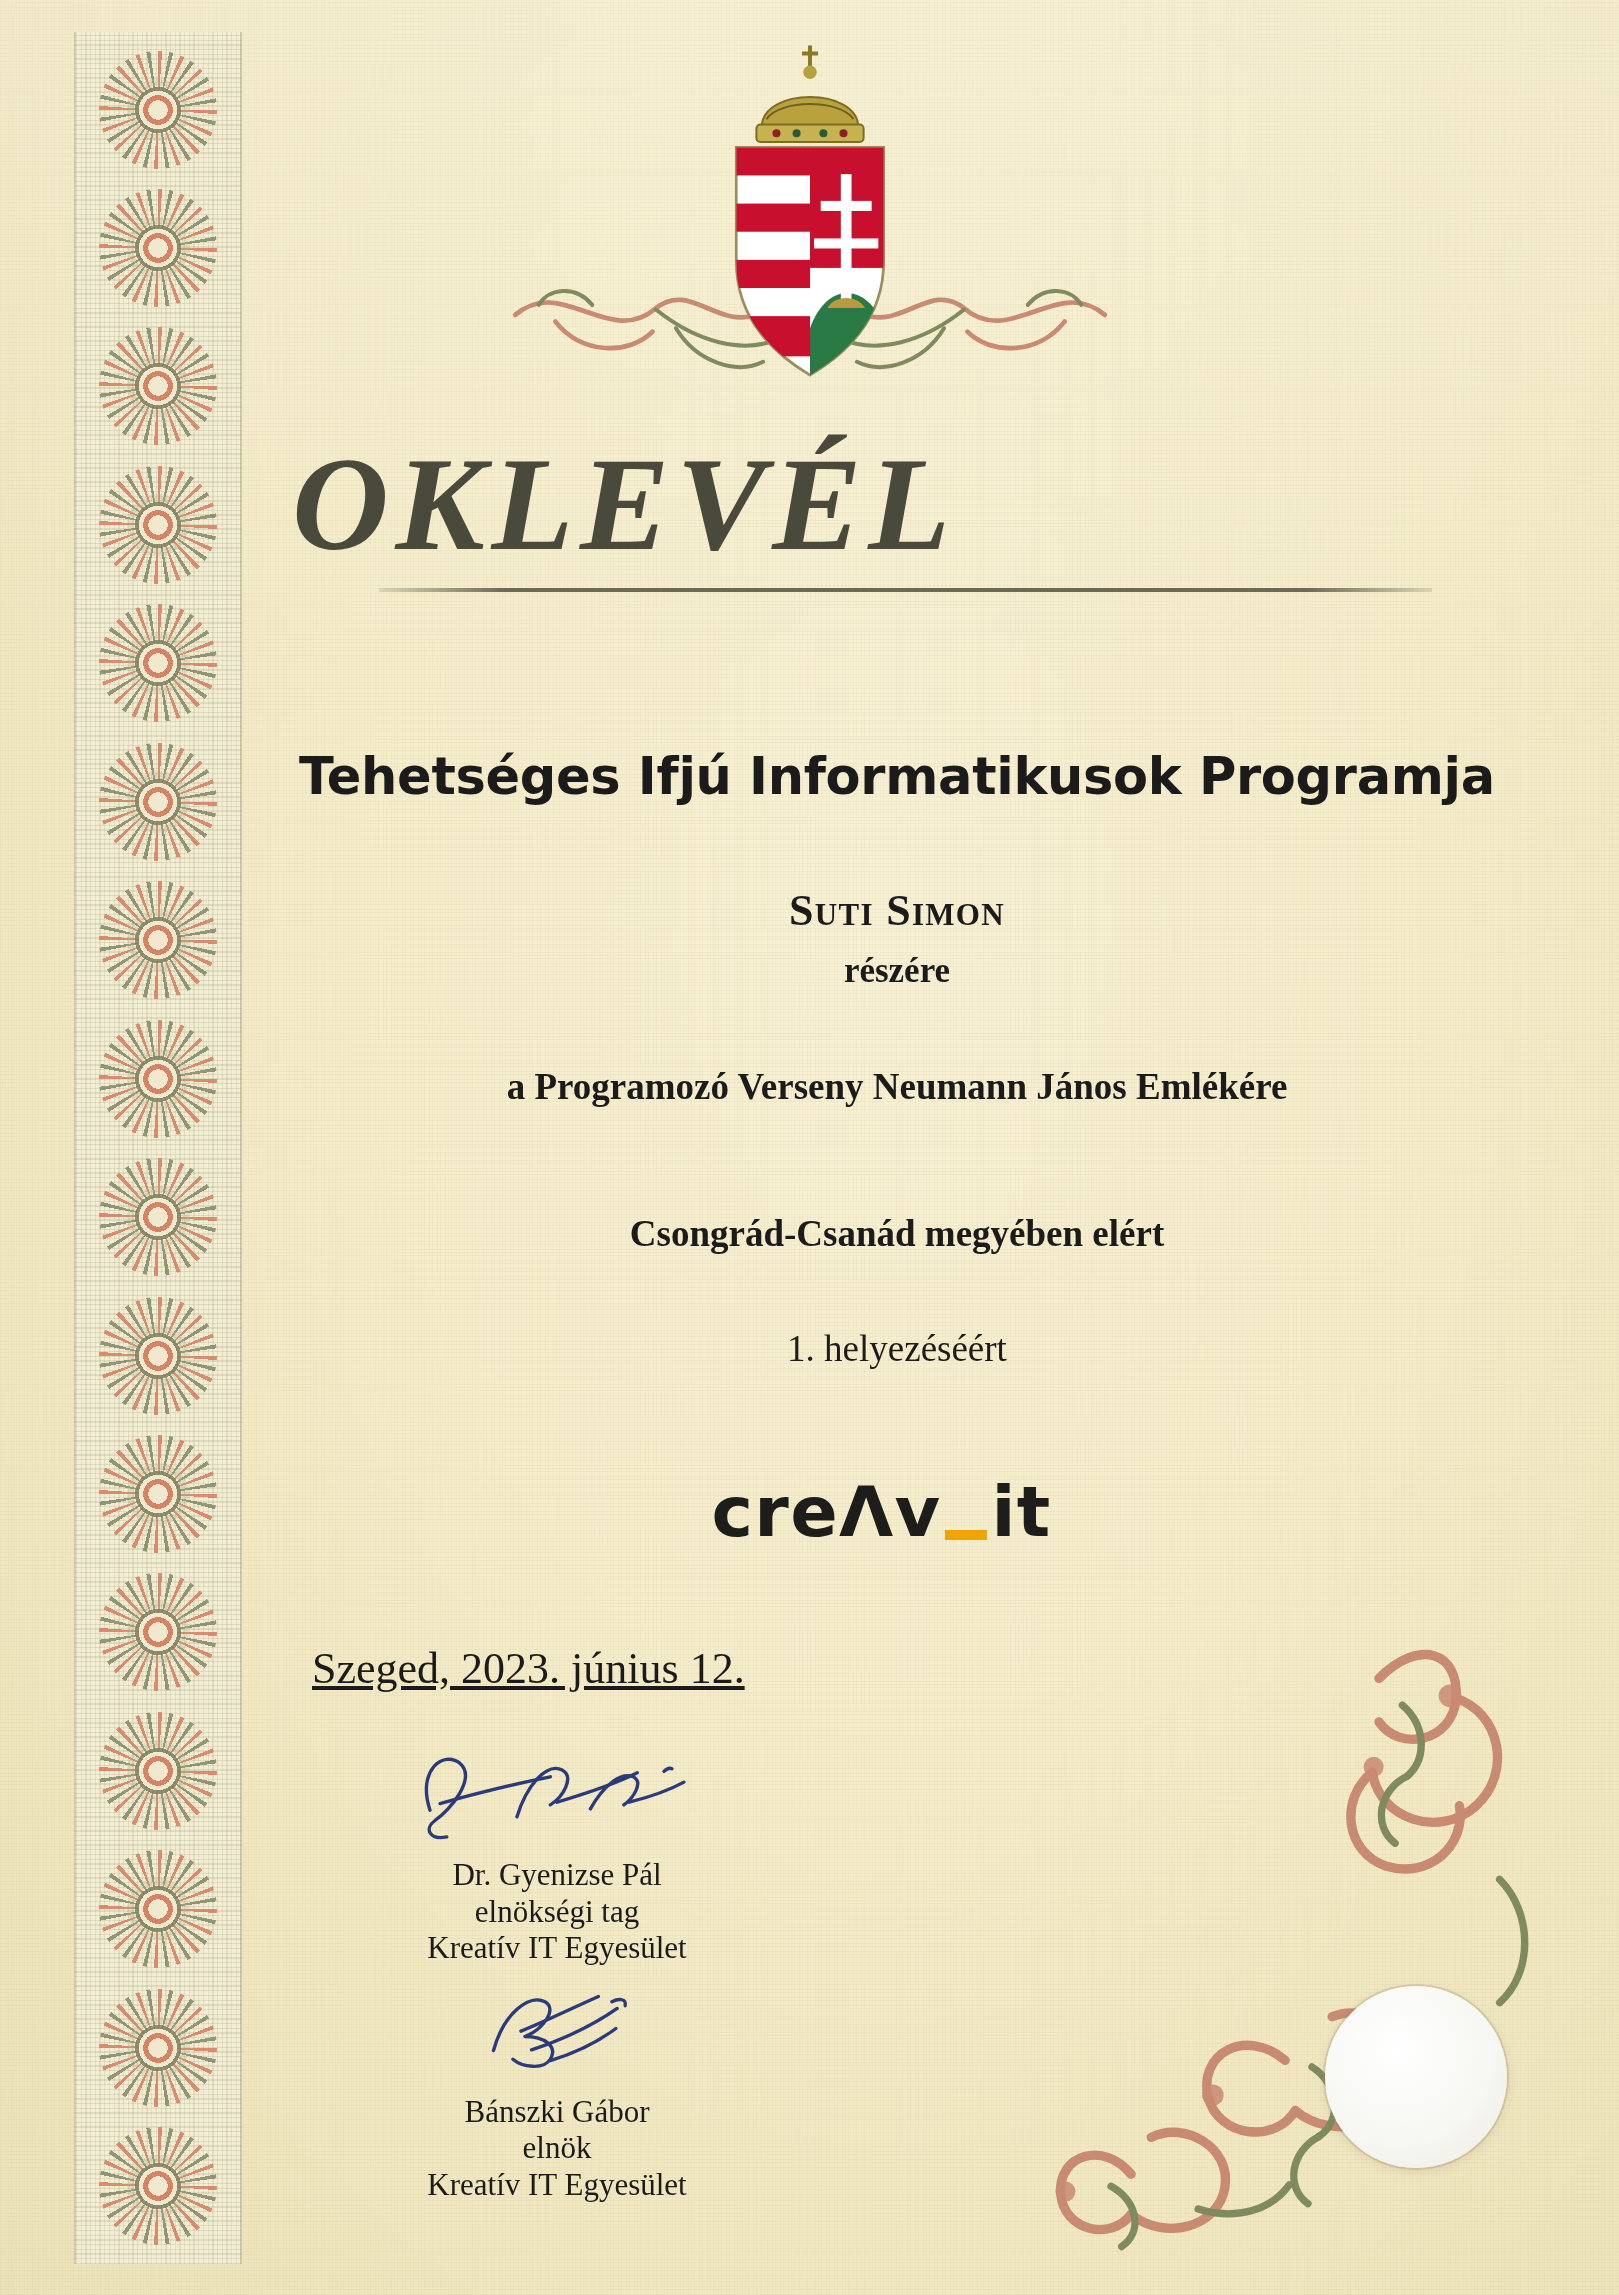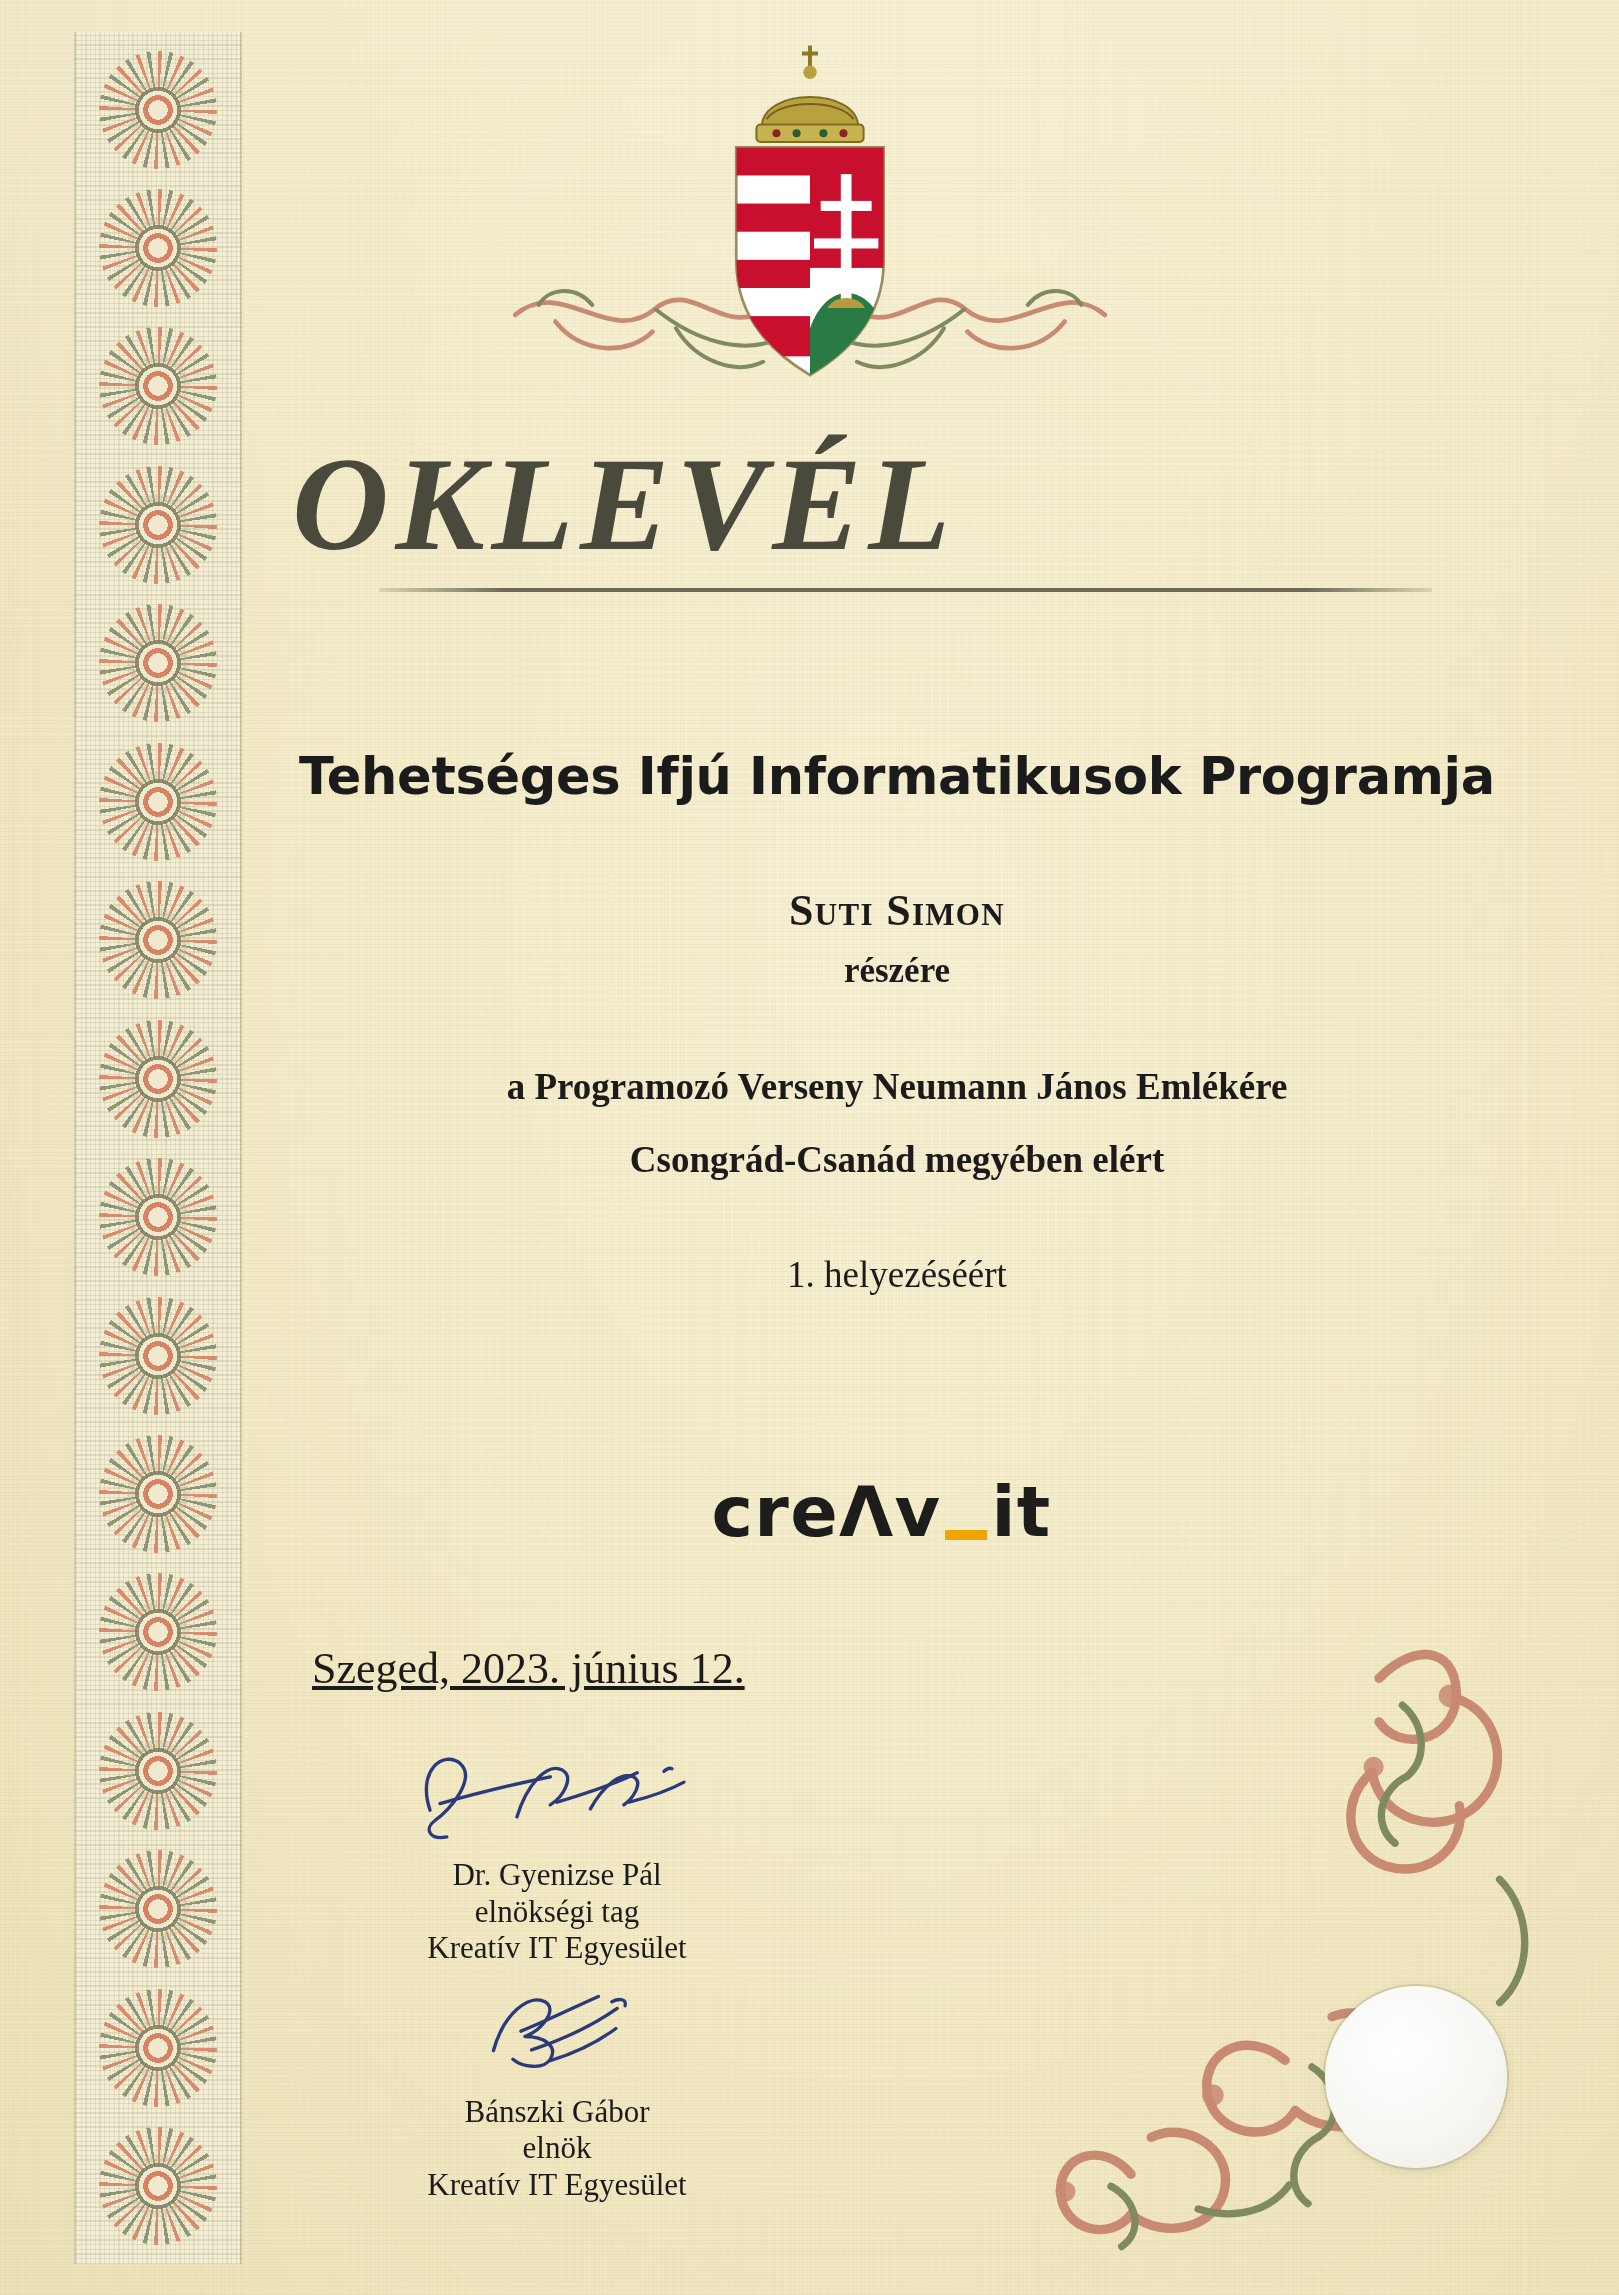--- a/index.html
+++ b/index.html
@@ -155,21 +155,21 @@
   .for-whom {
     font-family: "Liberation Serif", serif;
     font-weight: 700;
     font-size: 35px;
     margin: 0 0 74px 0;
   }
   .line-contest {
     font-family: "Liberation Serif", serif;
     font-weight: 700;
     font-size: 37px;
-    margin: 0 0 30px 0;
+    margin: 0 0 104px 0;
   }
   .line-county {
     font-family: "Liberation Serif", serif;
     font-weight: 700;
     font-size: 37px;
     margin: 0 0 72px 0;
   }
   .line-place {
     font-family: "Liberation Serif", serif;
     font-weight: 400;

